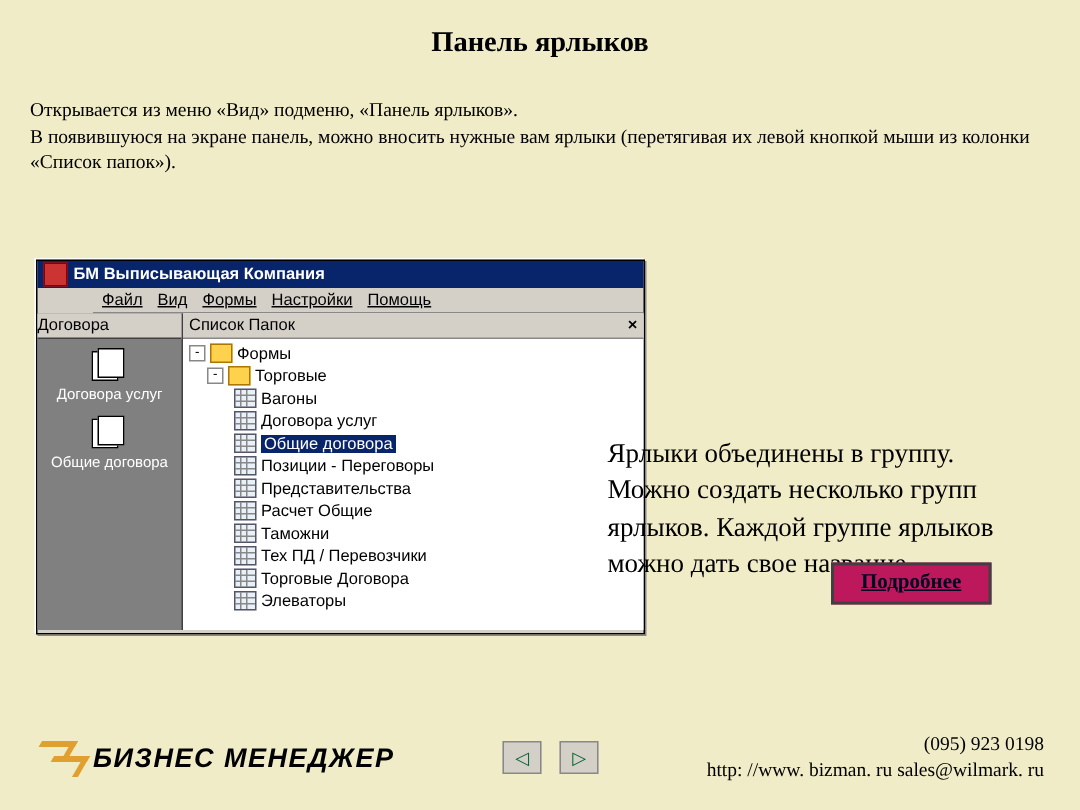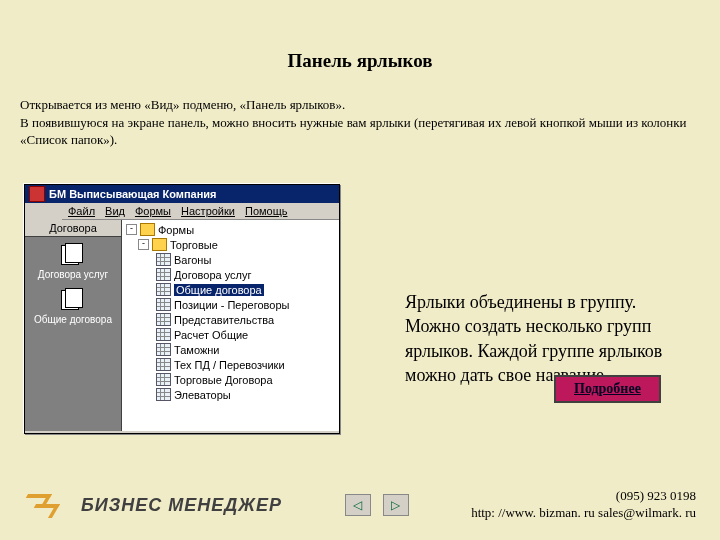--- a/index.html
+++ b/index.html
@@ -11,31 +11,30 @@
     font-size: 13px;
     color: #000;
     position: relative;
     overflow: hidden;
   }
   .page-title {
     text-align: center;
     font-weight: bold;
     font-size: 19px;
     padding: 18px 0 6px 0;
-    margin-top: 32px;
   }
   .intro {
     padding: 18px 20px 0 20px;
     line-height: 1.35;
   }
   .shot-area {
     position: absolute;
     left: 24px;
-    top: 184px;
-    width: 316px;
+    top: 173px;
+    width: 406px;
     height: 250px;
     box-shadow: 1px 1px 0 #888, -1px -1px 0 #fff;
   }
   
   .win {
     width: 100%;
     height: 100%;
     background: #d4d0c8;
     border: 1px solid #000;
     box-sizing: border-box;
@@ -70,21 +69,20 @@
     width: 96px;
     background: #808080;
     color: #fff;
     border-right: 1px solid #404040;
     display: flex;
     flex-direction: column;
   }
   .shortcut-header {
     background: #d4d0c8;
     color: #000;
-    text-align: center;
     padding: 2px 0;
     border-bottom: 1px solid #404040;
   }
   .shortcut-item {
     text-align: center;
     padding: 6px 2px 2px 2px;
     font-size: 10px;
   }
   .shortcut-icon {
     width: 28px; height: 24px;
@@ -181,22 +179,22 @@
   .footer {
     position: absolute;
     left: 0; right: 0; bottom: 10px;
     height: 50px;
     display:flex;
     align-items: center;
     justify-content: space-between;
     padding: 0 24px;
   }
   .logo {
-    display:flex; align-items:center; gap:21px;
-    color:#404040;
+    display:flex; align-items:center; gap:2px;
+    color:#000000;
     font-family: Arial, sans-serif;
     font-weight: bold;
     font-style: italic;
     font-size: 18px;
     letter-spacing: 1px;
   }
   .logo-mark {
     width: 36px;height: 30px; position:relative;
   }
   .logo-mark::before, .logo-mark::after{
@@ -247,20 +245,24 @@
         </div>
         <div class="shortcut-item">
           <div class="shortcut-icon">
               <div class="sheet s1"></div>
               <div class="sheet s2"></div>
             </div>
           <div>Общие договора</div>
         </div>
       </div>
       <div class="tree-pane">
+        <div class="tree-header">
+          <span>Список Папок</span>
+          <span style="font-weight:bold;cursor:pointer">×</span>
+        </div>
         <div class="tree-body" id="tree-body">
             <div class="tree-row ">
               <span class="toggle">-</span>
               <span class="folder"></span>
               <span>Формы</span>
             </div>
             <div class="tree-row ind1">
               <span class="toggle">-</span>
               <span class="folder"></span>
               <span>Торговые</span>

